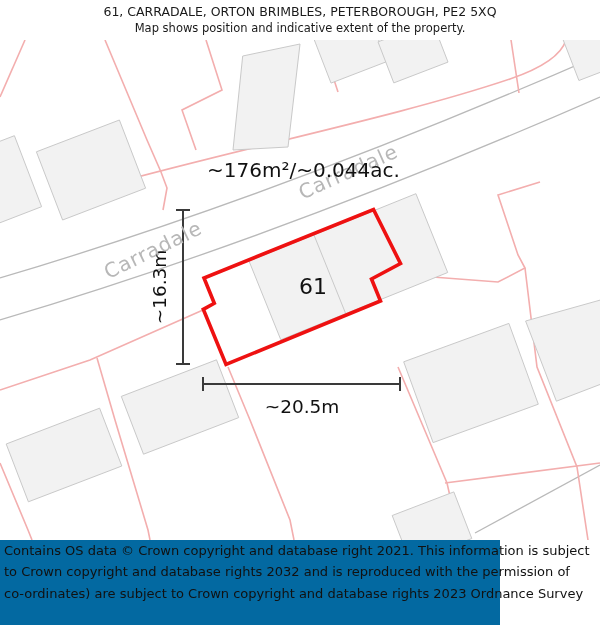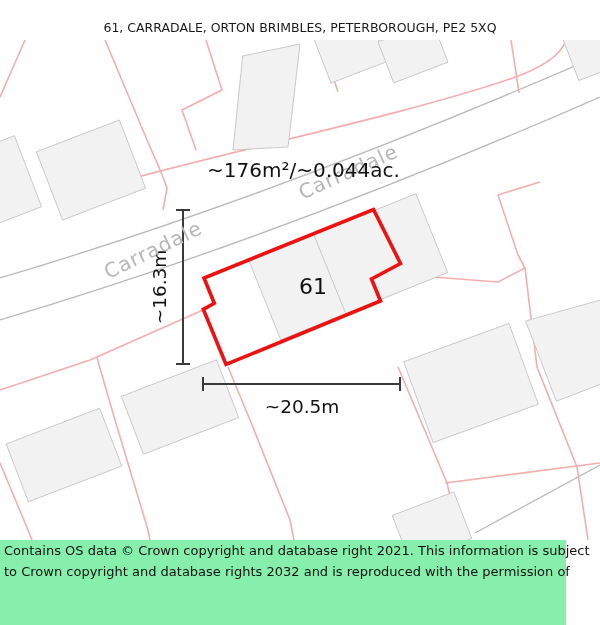--- a/index.html
+++ b/index.html
@@ -9,34 +9,34 @@
     font-family:"DejaVu Sans","Liberation Sans",sans-serif;
     position:relative;
     overflow:hidden;
     color:#1a1a1a;
   }
   .title-block{
     position:absolute;top:0;left:0;width:600px;height:40px;
     text-align:center;background:#ffffff;z-index:5;
   }
   .title-line1{
-    font-size:12.5px;line-height:15px;margin-top:20px;
+    font-size:12.5px;line-height:15px;margin-top:4px;
     color:#1a1a1a;white-space:nowrap;
   }
   .title-line2{
     font-size:11.5px;line-height:15px;margin-top:2px;
     color:#1a1a1a;white-space:nowrap;
   }
   .map-wrap{
     position:absolute;top:40px;left:0;width:600px;height:500px;
     background:#ffffff;overflow:hidden;
   }
   .footer-block{
-    position:absolute;top:540px;left:0;width:566px;height:85px;
-    background:#86efac;z-index:5;
+    position:absolute;top:540px;left:0;width:500px;height:85px;
+    background:#0369a1;z-index:5;
   }
   .footer-line{
     font-size:13px;line-height:21.4px;color:#111111;
     padding-left:4px;white-space:nowrap;
   }
   svg text{font-family:"DejaVu Sans","Liberation Sans",sans-serif;}
   .street-label{fill:#b7b7b7;font-size:20px;letter-spacing:1px;}
   .plot-label{fill:#111111;font-size:22px;}
   .area-label{fill:#111111;font-size:20px;}
   .dim-label{fill:#111111;font-size:18.5px;}
@@ -45,20 +45,21 @@
   .bldg{fill:#f2f2f2;stroke:#c9c9c9;stroke-width:1;}
   .divider{stroke:#c9c9c9;stroke-width:1;fill:none;}
   .boundary{fill:none;stroke:#ee1111;stroke-width:3.6;stroke-linejoin:miter;}
   .dim{stroke:#3a3a3a;stroke-width:2;fill:none;}
 </style>
 </head>
 <body>
 
 <div class="title-block">
   <div class="title-line1">61, CARRADALE, ORTON BRIMBLES, PETERBOROUGH, PE2 5XQ</div>
+  <div class="title-line2">Map shows position and indicative extent of the property.</div>
 </div>
 
 <div class="map-wrap">
 <svg width="600" height="500" viewBox="0 40 600 500">
 
   <g>
     <path class="roadline" d="M0,278 Q280,195 600,55"></path>
     <path class="roadline" d="M0,320 Q280,237 600,97"></path>
     <path class="roadline" d="M475,533 L600,465"></path>
   </g>
@@ -111,14 +112,15 @@
   <text class="street-label" x="0" y="0" text-anchor="middle" transform="translate(156,256) rotate(-26)">Carradale</text>
   <text class="street-label" x="0" y="0" text-anchor="middle" transform="translate(351,178) rotate(-24)">Carradale</text>
   <text class="area-label" x="207" y="177">~176m²/~0.044ac.</text>
   <text class="plot-label" x="313" y="294" text-anchor="middle">61</text>
 </svg>
 </div>
 
 <div class="footer-block">
   <div class="footer-line">Contains OS data © Crown copyright and database right 2021. This information is subject</div>
   <div class="footer-line">to Crown copyright and database rights 2032 and is reproduced with the permission of</div>
+  <div class="footer-line">co-ordinates) are subject to Crown copyright and database rights 2023 Ordnance Survey</div>
 
 </div>
 
 </body></html>

